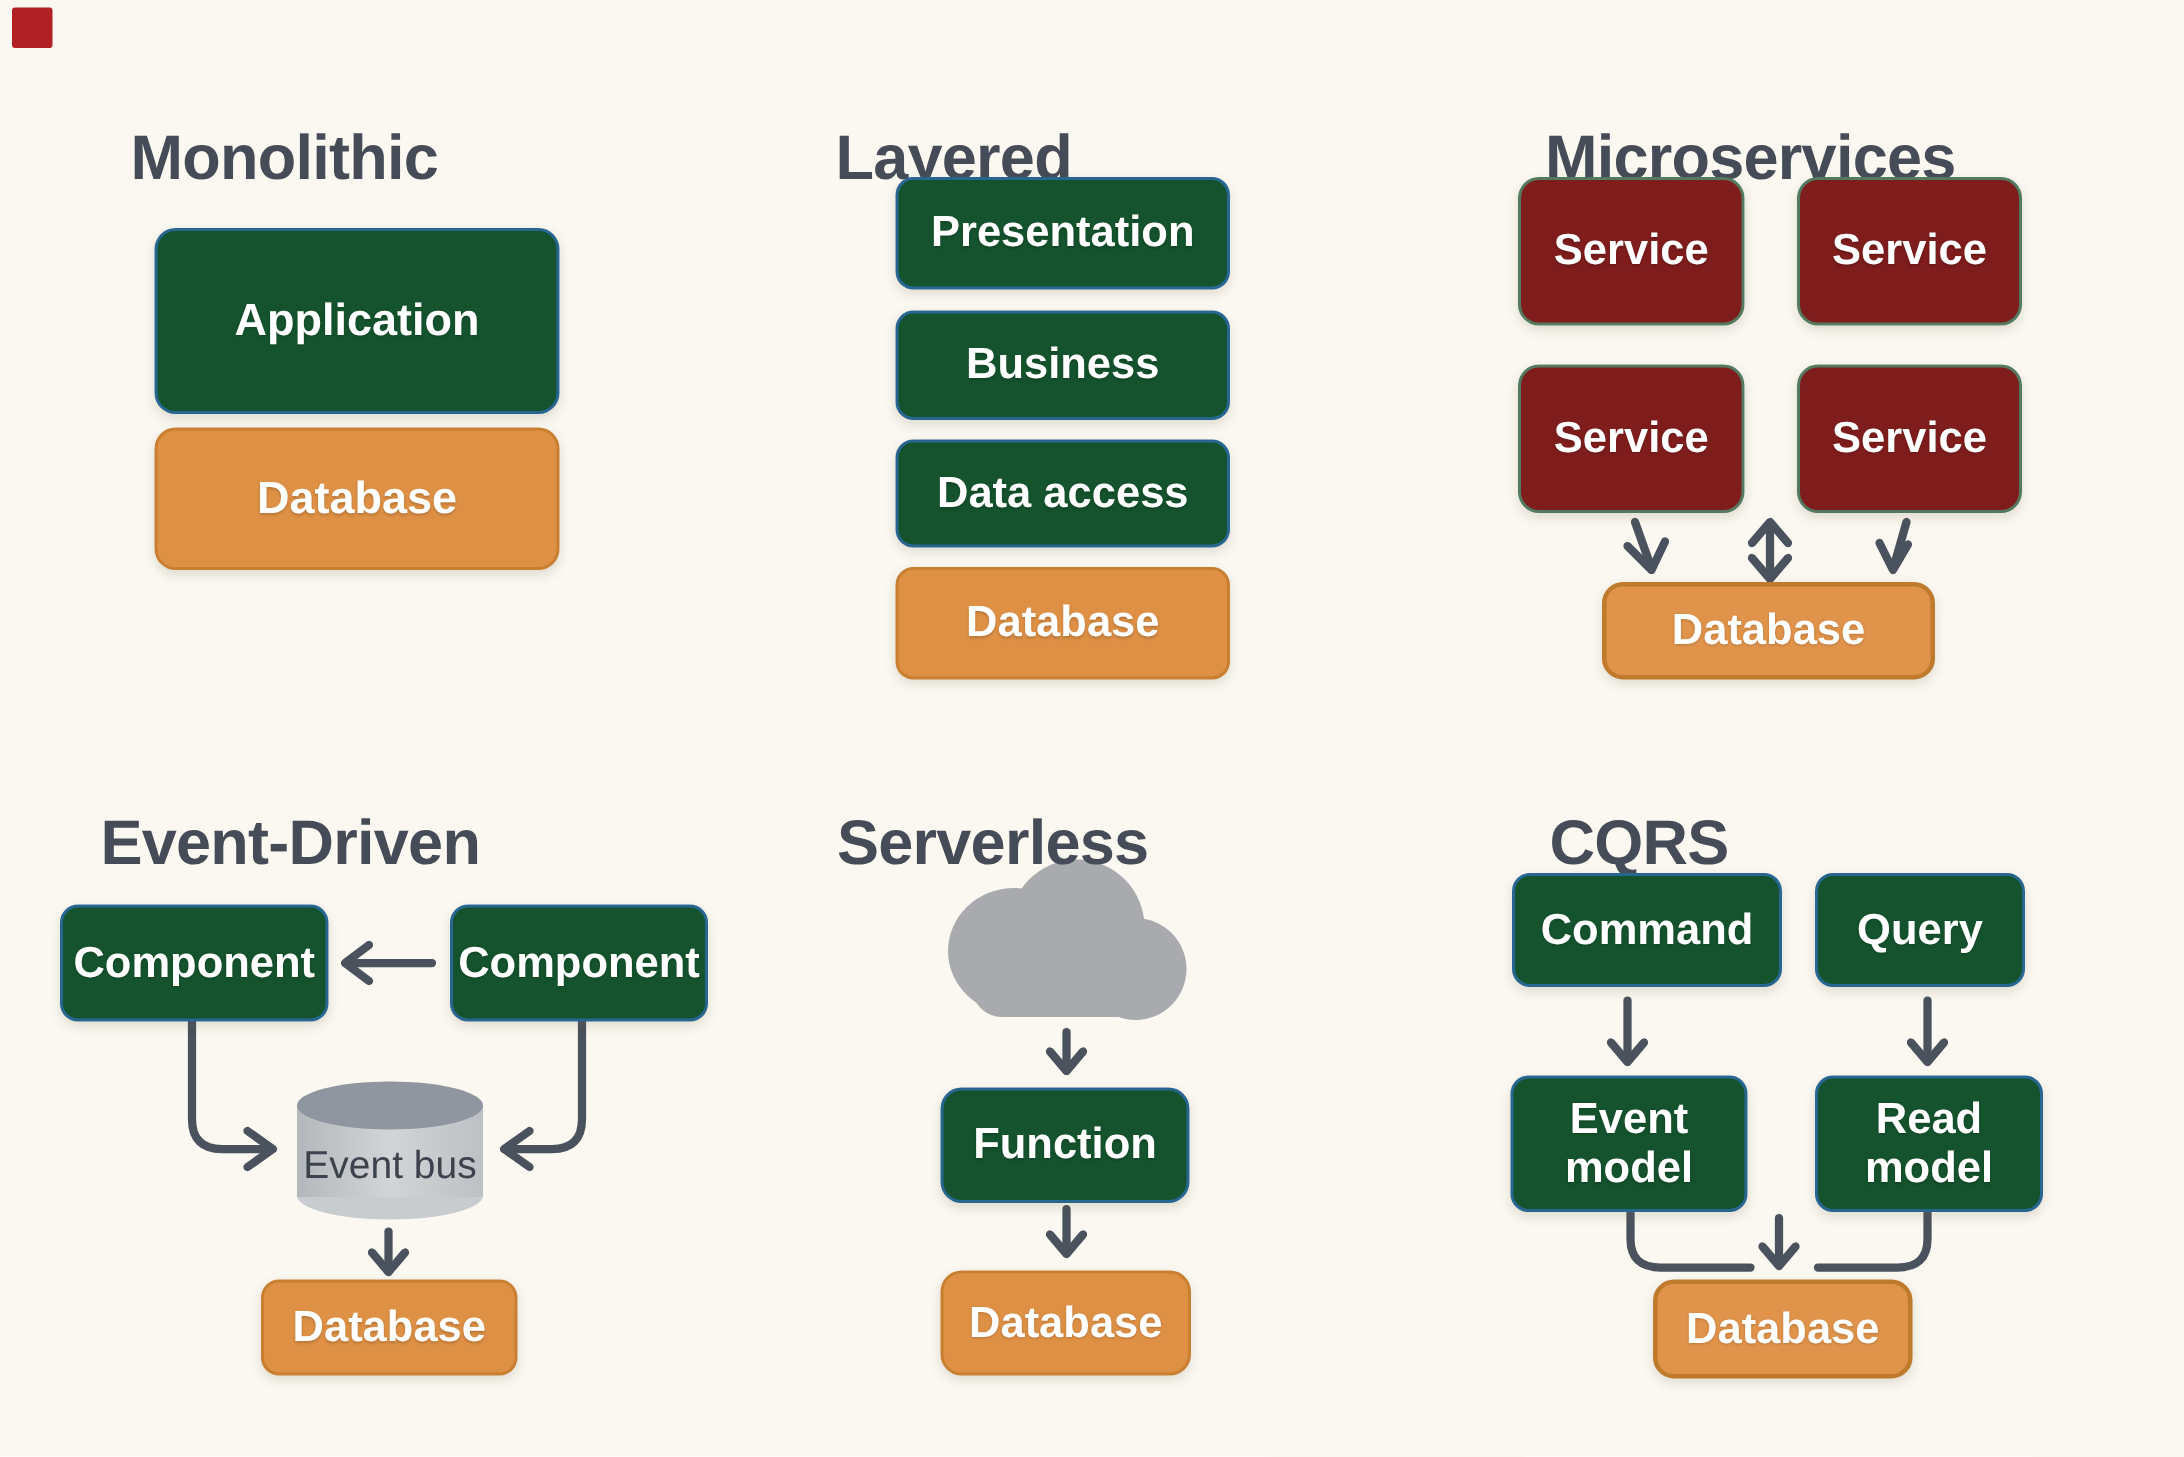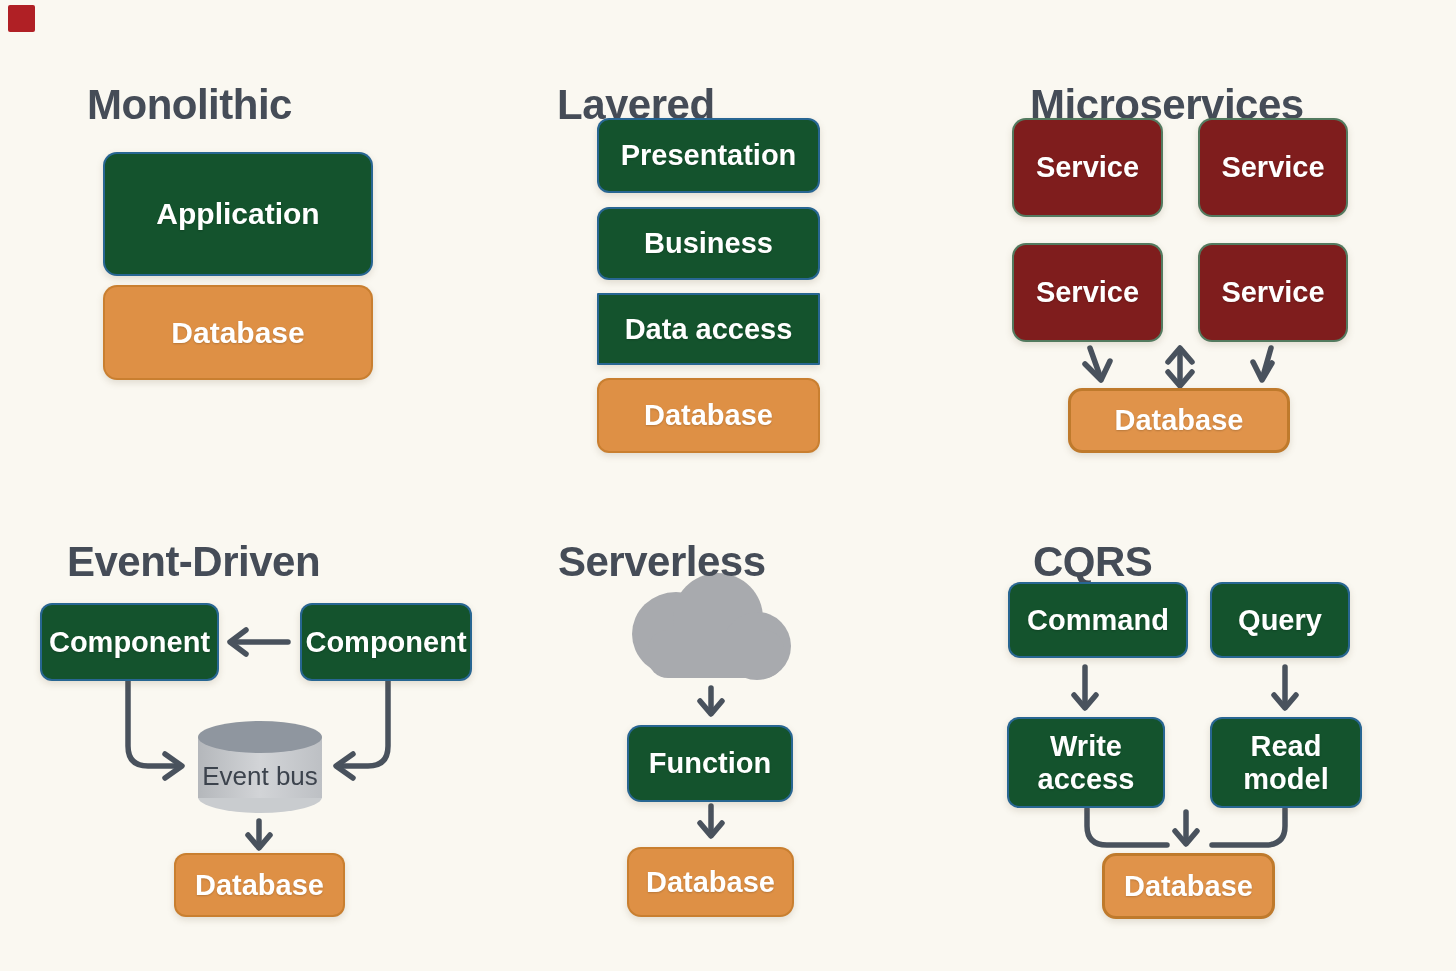--- a/index.html
+++ b/index.html
@@ -155,21 +155,21 @@
   </section>
 
   <section>
     <h2 class="title" style="left:557px;top:46px;width:300px;">Layered</h2>
     <div class="box blue" style="left:597px;top:118px;width:223px;height:75px;border-radius:12px;">
       <span>Presentation</span>
     </div>
     <div class="box blue" style="left:597px;top:207px;width:223px;height:73px;border-radius:12px;">
       <span>Business</span>
     </div>
-    <div class="box blue" style="left:597px;top:293px;width:223px;height:72px;border-radius:1px;">
+    <div class="box blue" style="left:597px;top:293px;width:223px;height:72px;border-radius:12px;">
       <span>Data access</span>
     </div>
     <div class="box orange" style="left:597px;top:378px;width:223px;height:75px;border-radius:12px;">
       <span>Database</span>
     </div>
   </section>
 
   <section>
     <h2 class="title" style="left:1030px;top:46px;width:300px;">Microservices</h2>
     <div class="box green" style="left:1012px;top:118px;width:151px;height:99px;">
@@ -215,21 +215,21 @@
 
   <section>
     <h2 class="title" style="left:1033px;top:503px;width:300px;">CQRS</h2>
     <div class="box blue" style="left:1008px;top:582px;width:180px;height:76px;border-radius:12px;">
       <span>Command</span>
     </div>
     <div class="box blue" style="left:1210px;top:582px;width:140px;height:76px;border-radius:12px;">
       <span>Query</span>
     </div>
     <div class="box blue" style="left:1007px;top:717px;width:158px;height:91px;border-radius:12px;">
-      <span style="max-width:100px;display:inline-block;">Write access</span>
+      <span style="max-width:100px;display:inline-block;">Event model</span>
     </div>
     <div class="box blue" style="left:1210px;top:717px;width:152px;height:91px;border-radius:12px;">
       <span style="max-width:100px;display:inline-block;">Read model</span>
     </div>
     <div class="box orange strongborder" style="left:1102px;top:853px;width:173px;height:66px;">
       <span>Database</span>
     </div>
   </section>
 
 </div>

